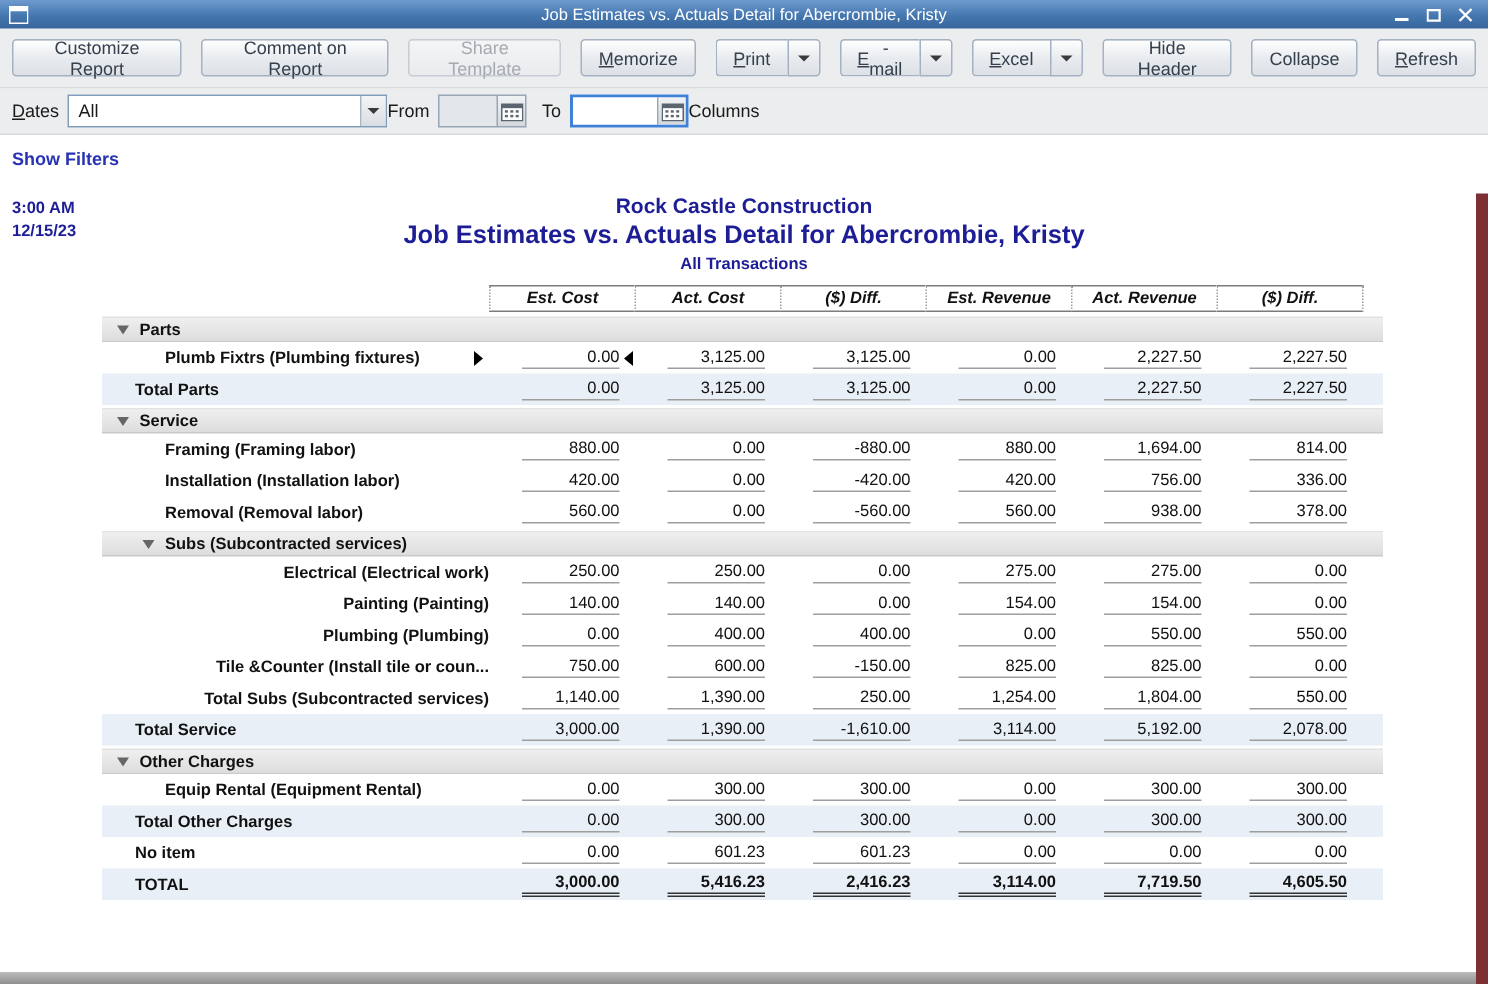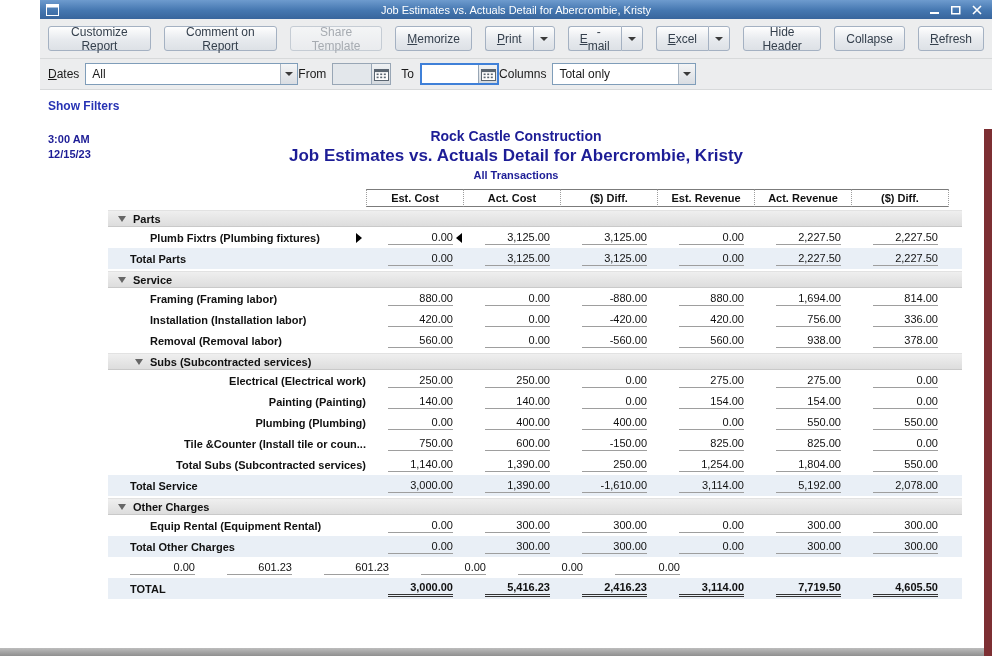--- a/index.html
+++ b/index.html
@@ -1,17 +1,17 @@
 <!DOCTYPE html>
 <html><head>
 <meta charset="utf-8">
 <style>
   *{margin:0;padding:0;box-sizing:border-box;}
   body{font-family:"Liberation Sans",sans-serif;background:#fff;}
-  .window{position:relative;width:992px;height:656px;background:#fff;overflow:hidden;padding-left:40px;}
+  .window{position:relative;width:992px;height:656px;background:#fff;overflow:hidden;}
 
   
   .titlebar{position:relative;height:19px;background:linear-gradient(180deg,#6e9bce,#4577b0 55%,#38659c);display:flex;align-items:center;padding:0 6px;}
   .title-text{position:absolute;left:0;right:0;text-align:center;color:#fff;font-size:11px;}
   .win-icon{display:inline-flex;z-index:1;}
   .win-controls{margin-left:auto;display:flex;align-items:center;gap:11px;z-index:1;padding-right:4px;}
   .wc{background:none;border:none;display:inline-flex;align-items:center;padding:0;}
 
   
   .toolbar{height:40px;background:#ecedee;border-bottom:1px solid #d7d9da;display:flex;align-items:center;padding:0 8px;gap:13px;}
@@ -43,21 +43,21 @@
   .report{position:relative;height:557px;background:#fff;}
   .show-filters{display:inline-block;margin:9px 0 0 8px;color:#2733b4;font-size:12px;font-weight:bold;text-decoration:none;cursor:pointer;}
   .stamp{position:absolute;left:8px;top:42px;color:#1d1d96;font-size:11px;font-weight:bold;line-height:15px;}
   .rheader{text-align:center;color:#1d1d96;margin-top:14px;}
   .company{font-size:14px;font-weight:bold;}
   .rtitle{font-size:17px;font-weight:bold;margin-top:2px;}
   .rsub{font-size:11px;font-weight:bold;margin-top:3px;}
 
   .hdr-row{display:flex;margin:8px 0 3px 68px;width:854px;height:18px;}
   .hspacer{width:258px;}
-  .hcell{width:97px;border-top:1px solid #7b7b7b;border-bottom:1px solid #7b7b7b;border-left:1px dotted #9d9d9d;text-align:center;font-size:11px;font-weight:bold;line-height:16px;color:#111;}
+  .hcell{width:97px;border-top:1px solid #7b7b7b;border-bottom:1px solid #7b7b7b;border-left:1px dotted #9d9d9d;text-align:center;font-size:11px;font-weight:bold;line-height:16px;color:#111;font-style:italic;}
   .htail{width:14px;border-left:1px dotted #9d9d9d;}
 
   .tbody{margin-left:68px;width:854px;}
   .trow{display:flex;align-items:center;}
   .trow.data{height:21px;}
   .trow.section{height:17px;margin-top:2px;background:linear-gradient(180deg,#efefef,#dddddd);border-top:1px solid #e2e2e2;border-bottom:1px solid #c9c9c9;}
   .tri{width:0;height:0;border-left:4px solid transparent;border-right:4px solid transparent;border-top:6px solid #666;margin-right:7px;display:inline-block;}
   .section.lv1{padding-left:10px;}
   .section.lv2{padding-left:27px;}
   .slab{font-size:11px;font-weight:bold;color:#111;}
@@ -187,26 +187,20 @@
               <rect x="6.2" y="5.5" width="2" height="1.6"></rect>
               <rect x="9.8" y="5.5" width="2" height="1.6"></rect>
               <rect x="2.6" y="8.6" width="2" height="1.6"></rect>
               <rect x="6.2" y="8.6" width="2" height="1.6"></rect>
               <rect x="9.8" y="8.6" width="2" height="1.6"></rect>
             </g>
           </svg>
       </span>
     </div>
     <span class="flabel cols">Columns</span>
-    <div class="combo columns">
-      <span class="val">Total only</span>
-      <span class="arrow-btn">
-          <span class="dtri"></span>
-        </span>
-    </div>
   </div>
 
   <div class="report">
     <a class="show-filters">Show Filters</a>
     <div class="stamp">
       <div>3:00 AM</div>
       <div>12/15/23</div>
     </div>
     <div class="rheader">
       <div class="company">Rock Castle Construction</div>
@@ -351,20 +345,21 @@
         <div class="trow data lv1 shaded">
           <div class="lbl"><span>Total Other Charges</span></div>
           <div class="num"><span class="amt">0.00</span></div>
           <div class="num"><span class="amt">300.00</span></div>
           <div class="num"><span class="amt">300.00</span></div>
           <div class="num"><span class="amt">0.00</span></div>
           <div class="num"><span class="amt">300.00</span></div>
           <div class="num"><span class="amt">300.00</span></div>
         </div>
         <div class="trow data lv1">
+          <div class="lbl"><span>No item</span></div>
           <div class="num"><span class="amt">0.00</span></div>
           <div class="num"><span class="amt">601.23</span></div>
           <div class="num"><span class="amt">601.23</span></div>
           <div class="num"><span class="amt">0.00</span></div>
           <div class="num"><span class="amt">0.00</span></div>
           <div class="num"><span class="amt">0.00</span></div>
         </div>
         <div class="trow data lv1 shaded grand">
           <div class="lbl"><span>TOTAL</span></div>
           <div class="num"><span class="amt">3,000.00</span></div>

